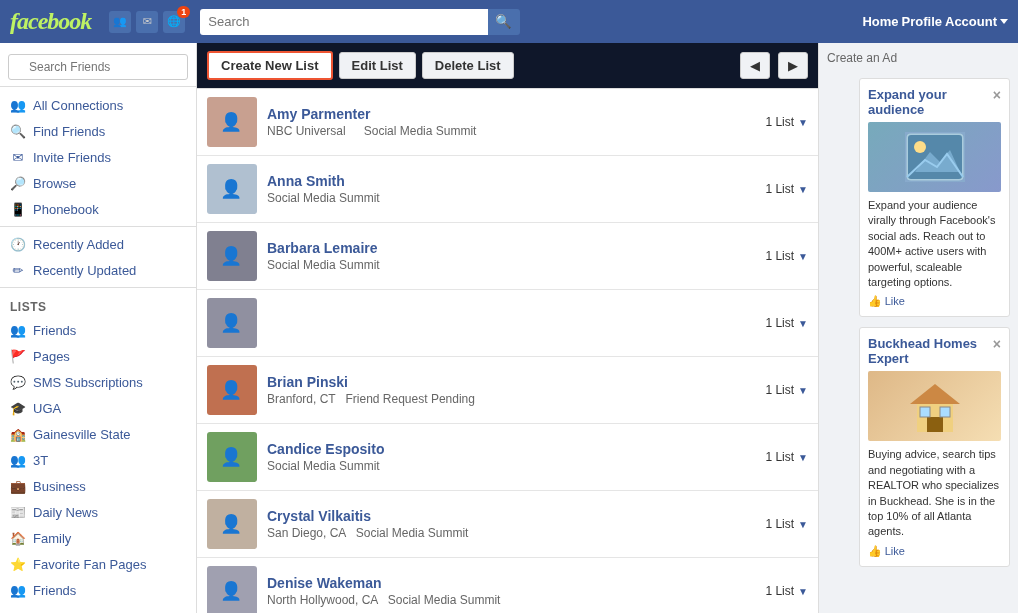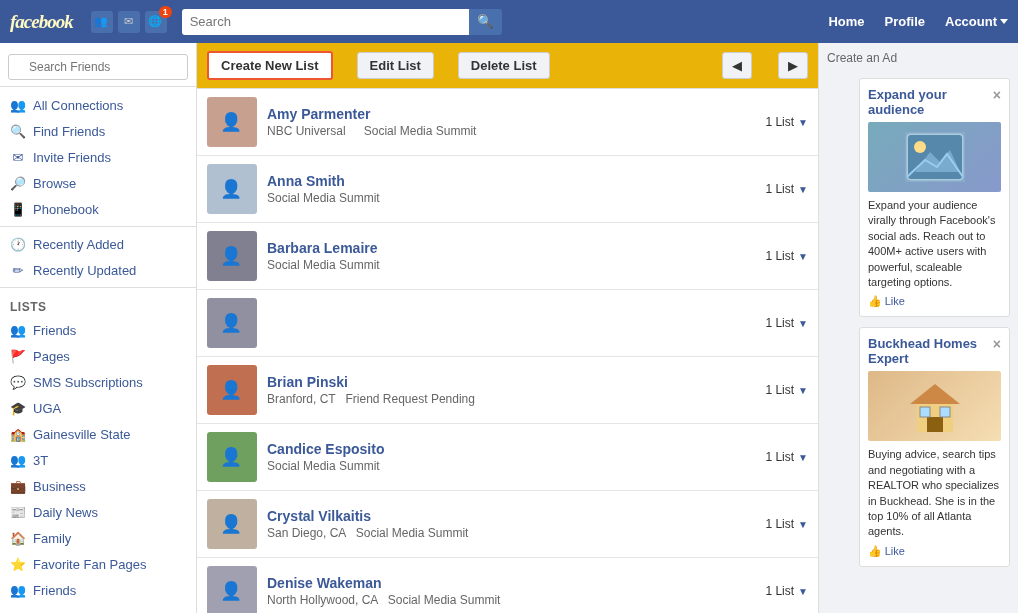--- a/index.html
+++ b/index.html
@@ -8,23 +8,23 @@
     
     #top-nav {
       background: #3b5998;
       height: 43px;
       display: flex;
       align-items: center;
       padding: 0 10px;
       gap: 10px;
     }
     #top-nav .logo {
-      color: #fef9c3;
+      color: #bef264;
       font-family: Georgia, serif;
-      font-size: 19px;
+      font-size: 24px;
       font-weight: bold;
       font-style: italic;
       margin-right: 8px;
       letter-spacing: -1px;
     }
     .nav-icons { display: flex; gap: 5px; align-items: center; }
     .nav-icon-circle {
       width: 22px; height: 22px; border-radius: 3px;
       background: #4a6fad; display: flex; align-items: center; justify-content: center;
       color: #ccc; font-size: 11px; position: relative;
@@ -39,21 +39,21 @@
       display: flex; align-items: flex-start;
     }
     .search-bar input {
       width: 100%; height: 26px; border: none; border-radius: 3px 0 0 3px;
       padding: 0 8px; font-size: 13px; color: #999; outline: none;
     }
     .search-bar button {
       height: 26px; background: #4a6fad; border: none; border-radius: 0 3px 3px 0;
       padding: 0 8px; cursor: pointer; color: #ccc;
     }
-    .nav-right { margin-left: auto; display: flex; gap: 20px; align-items: flex-start; }
+    .nav-right { margin-left: auto; display: flex; gap: 3px; align-items: flex-start; }
     .nav-link { color: #fff; text-decoration: none; font-size: 13px; font-weight: bold; }
     .account-btn {
       color: #fff; background: none; border: none; font-size: 13px;
       font-weight: bold; cursor: pointer; display: flex; align-items: center; gap: 3px;
     }
     .caret { border-left: 4px solid transparent; border-right: 4px solid transparent; border-top: 5px solid #fff; display: inline-block; }
 
     
     #main-layout { display: flex; width: 100%; min-height: 570px; }
 
@@ -78,22 +78,22 @@
       padding: 8px 10px 3px 10px; font-weight: bold; font-size: 12px;
       color: #666; text-transform: uppercase; letter-spacing: 0.5px;
     }
     .sidebar-divider { border: none; border-top: 1px solid #ddd; margin: 4px 0; }
 
     
     #content { flex: 1; background: #f0f2f5; padding: 0; }
 
     
     #toolbar {
-      background: #eab308; border-bottom: 1px solid #ddd;
-      padding: 8px 10px; display: flex; align-items: center; gap: 24px;
+      background: #0f172a; border-bottom: 1px solid #ddd;
+      padding: 8px 10px; display: flex; align-items: center; gap: 6px;
     }
     .toolbar-btn {
       padding: 5px 12px; border: 1px solid #ccc; border-radius: 3px;
       background: #f0f2f5; color: #333; font-size: 13px; cursor: pointer;
       font-weight: bold;
     }
     .toolbar-btn.highlighted {
       border: 2px solid #e53; background: #fff;
     }
     .toolbar-nav-btn {

